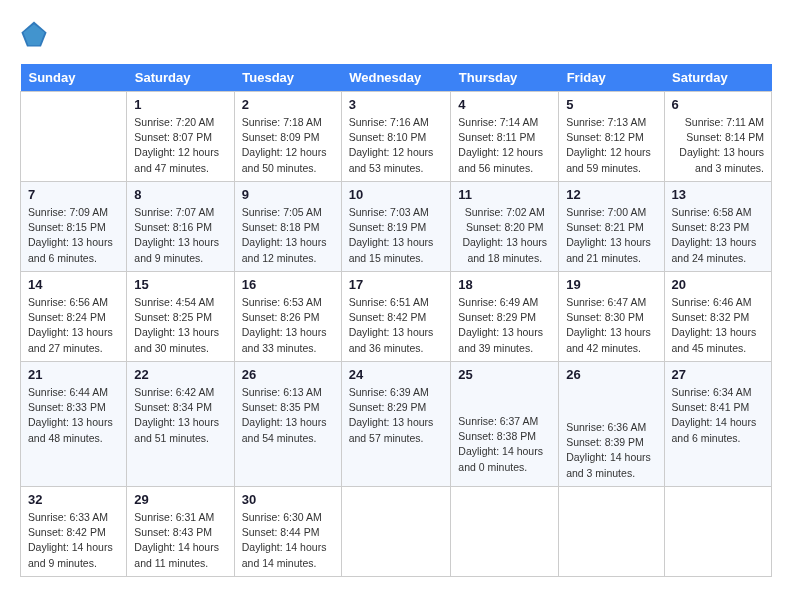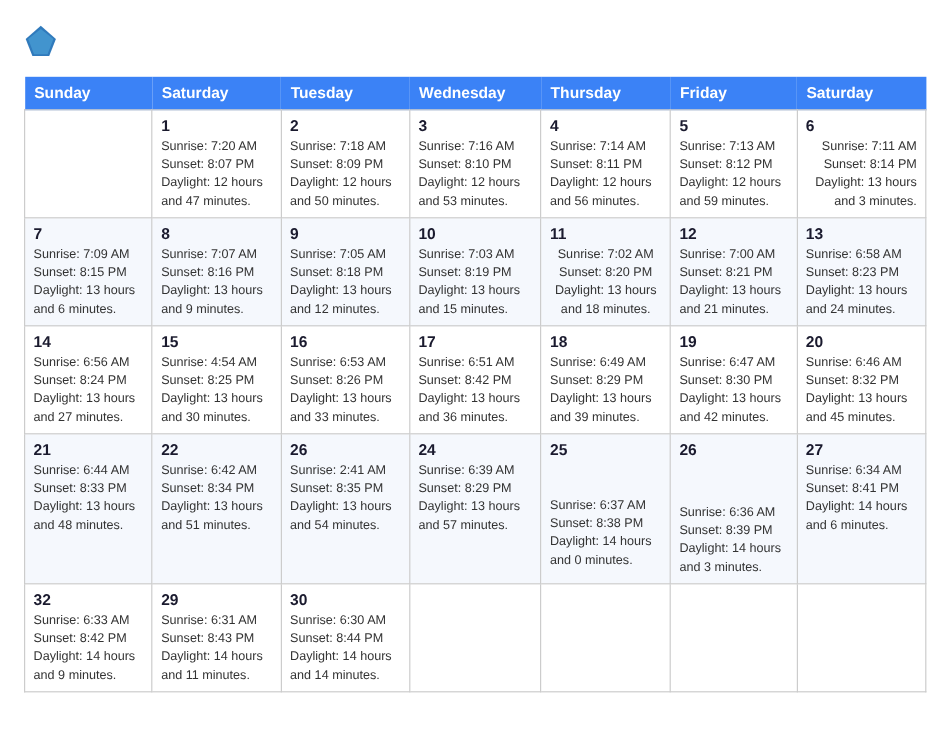--- a/index.html
+++ b/index.html
@@ -278,21 +278,21 @@
         </td>
         <td>
           <span class="day-number">22</span>
           <div class="day-info" style="white-space: pre-line;">Sunrise: 6:42 AM
 Sunset: 8:34 PM
 Daylight: 13 hours
 and 51 minutes.</div>
         </td>
         <td>
           <span class="day-number">26</span>
-          <div class="day-info" style="white-space: pre-line;">Sunrise: 2:41 AM
+          <div class="day-info" style="white-space: pre-line;">Sunrise: 6:13 AM
 Sunset: 8:35 PM
 Daylight: 13 hours
 and 54 minutes.</div>
         </td>
         <td>
           <span class="day-number">24</span>
           <div class="day-info" style="white-space: pre-line;">Sunrise: 6:39 AM
 Sunset: 8:29 PM
 Daylight: 13 hours
 and 57 minutes.</div>

